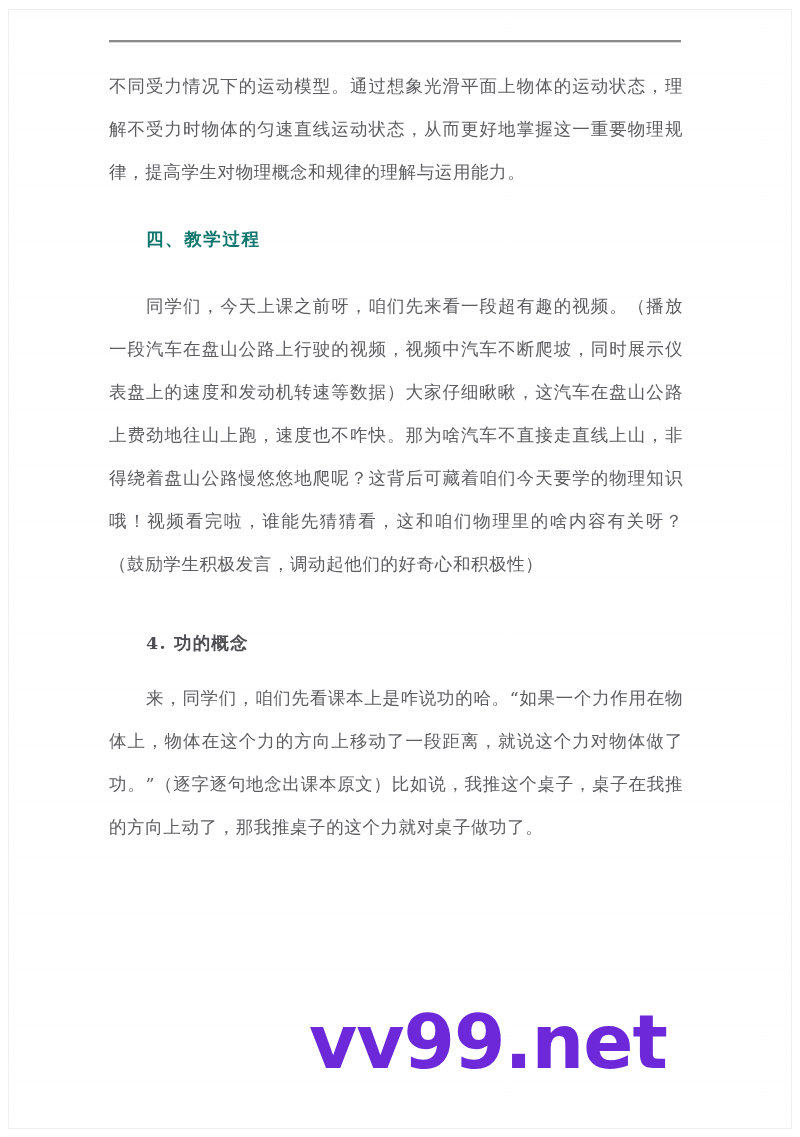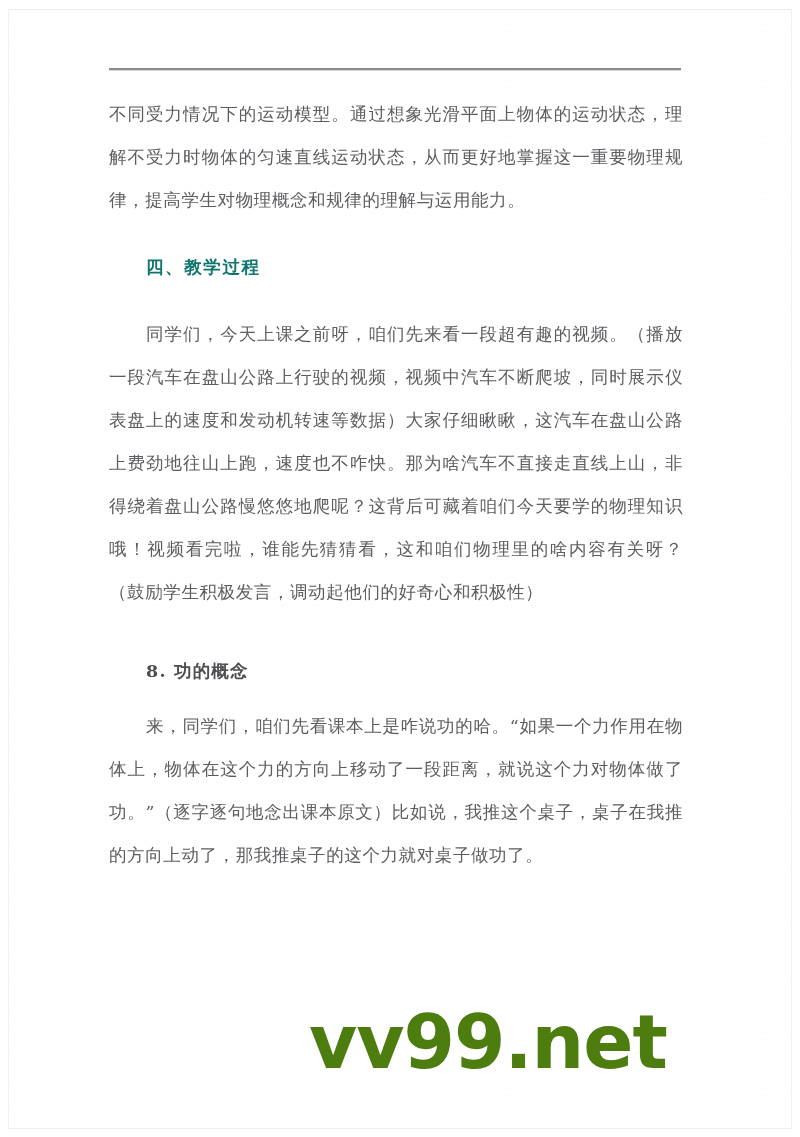--- a/index.html
+++ b/index.html
@@ -42,21 +42,21 @@
       rgba(0,0,0,0) 1px,
       rgba(0,0,0,0) 7px
     );
     opacity: 0.55;
   }
 
   
   .content {
     position: absolute;
     left: 100px;
-    top: 58px;
+    top: 30px;
     width: 574px;
   }
 
   
   .header-rule {
     width: 572px;
     height: 0;
     border-top: 2px solid #8a8a8a;
     border-bottom: 1px solid #d8d8d8;
     margin: 0 0 22px 0;
@@ -95,21 +95,21 @@
   .gap-sm { height: 12px; }
   .gap-md { height: 24px; }
 
   
   .watermark {
     position: absolute;
     left: 300px;
     top: 992px;
     width: 430px;
     height: 80px;
-    color: #4d7c0f;
+    color: #6d28d9;
     font-family: "DejaVu Sans", "Liberation Sans", sans-serif;
     font-weight: bold;
     font-size: 74px;
     line-height: 80px;
     letter-spacing: -1px;
     white-space: nowrap;
     user-select: none;
     pointer-events: none;
   }
 </style>
@@ -135,21 +135,21 @@
 
     <div class="gap-sm"></div>
 
     <p class="para">同学们，今天上课之前呀，咱们先来看一段超有趣的视频。（播放一段汽车在盘山公路上行驶的视频，视频中汽车不断爬坡，同时展示仪表盘上的速度和发动机转速等数据）大家仔细瞅瞅，这汽车在盘山公路上费劲地往山上跑，速度也不咋快。那为啥汽车不直接走直线上山，非得绕着盘山公路慢悠悠地爬呢？这背后可藏着咱们今天要学的物理知识哦！视频看完啦，谁能先猜猜看，这和咱们物理里的啥内容有关呀？（鼓励学生积极发言，调动起他们的好奇心和积极性）</p>
 
     <div class="gap-md"></div>
 
 
     <div class="gap-sm"></div>
 
-    <h4 class="heading bold">8. 功的概念</h4>
+    <h4 class="heading bold">4. 功的概念</h4>
 
     <div class="gap-sm"></div>
 
     <p class="para">来，同学们，咱们先看课本上是咋说功的哈。“如果一个力作用在物体上，物体在这个力的方向上移动了一段距离，就说这个力对物体做了功。”（逐字逐句地念出课本原文）比如说，我推这个桌子，桌子在我推的方向上动了，那我推桌子的这个力就对桌子做功了。</p>
 
     <div class="gap-sm"></div>
 
 
   </div>
 

